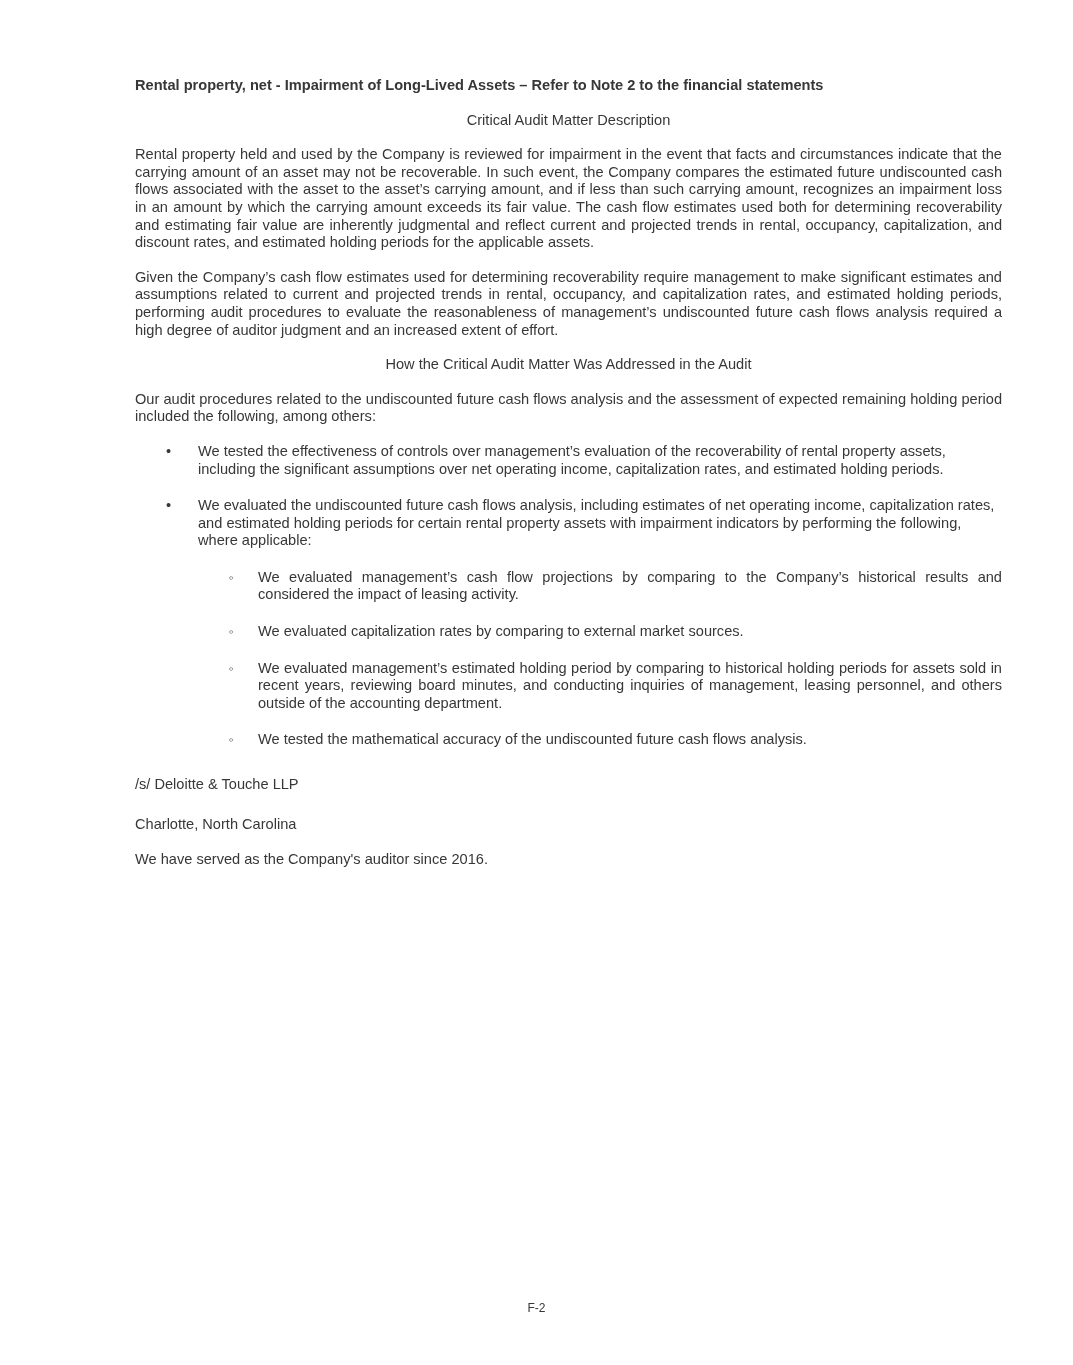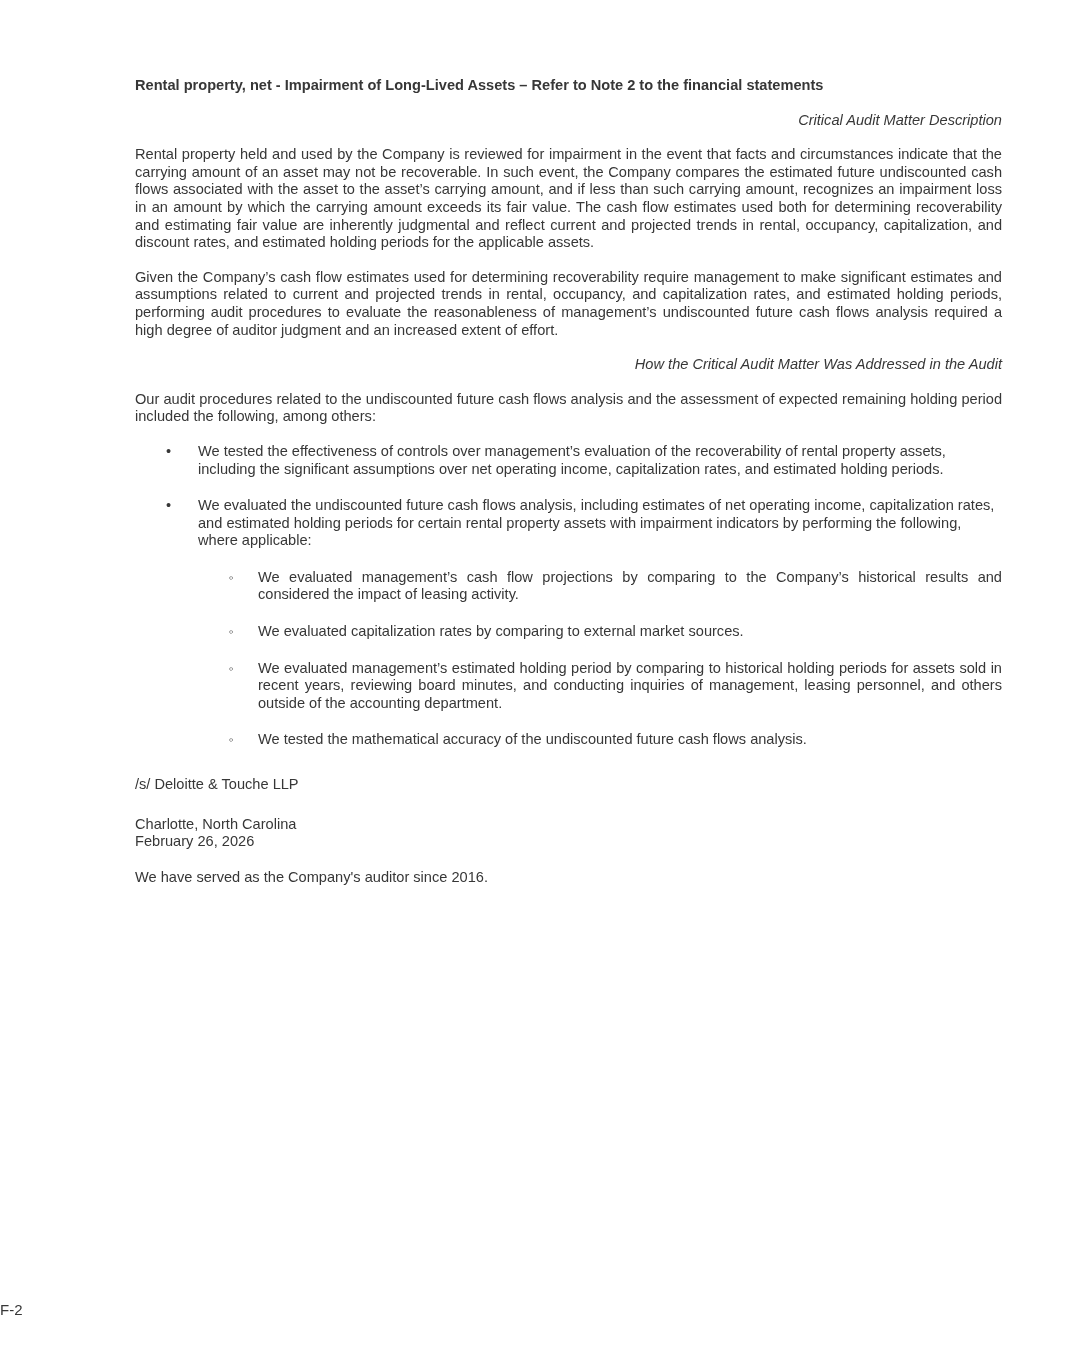--- a/index.html
+++ b/index.html
@@ -22,22 +22,21 @@
     width: 867px;
     font-size: 14.6px;
     line-height: 17.6px;
   }
   .block { margin-bottom: 17px; }
   .heading {
     font-weight: bold;
     text-align: left;
   }
   .section-title {
-    font-style: italic;
-    text-align: right;
+    text-align: center;
   }
   .para {
     text-align: justify;
     text-justify: inter-word;
   }
   .li {
     position: relative;
     margin-bottom: 19px;
   }
   .li.l1 { padding-left: 63px; text-align: left; }
@@ -49,23 +48,23 @@
   .li.l1 .marker { left: 31px; }
   .li.l2 .marker { left: 94px; font-size: 13px; }
   .signature { margin-top: 27px; margin-bottom: 22px; }
   .address-block { margin-bottom: 18px; }
   .tenure { margin-top: 15px; }
   .footer {
     position: absolute;
     left: 0;
     right: 0;
     top: 1301px;
-    text-align: left;
+    text-align: center;
     font-family: "Liberation Sans", sans-serif;
-    font-size: 15px;
+    font-size: 12px;
     color: #373737;
   }
 </style>
 </head>
 <body>
 
 <div class="page">
   <div class="content">
 
     <p class="block heading">Rental property, net - Impairment of Long-Lived Assets – Refer to Note 2 to the financial statements</p>
@@ -111,21 +110,20 @@
         <span class="marker">◦</span>
         <span class="li-text">We tested the mathematical accuracy of the undiscounted future cash flows analysis.</span>
       </div>
 
     </div>
 
     <p class="signature">/s/ Deloitte &amp; Touche LLP</p>
 
     <div class="address-block">
       <div>Charlotte, North Carolina</div>
-      <div>February 26, 2026</div>
     </div>
 
     <p class="tenure">We have served as the Company's auditor since 2016.</p>
 
   </div>
 
   <div class="footer">F-2</div>
 </div>
 
 </body></html>

